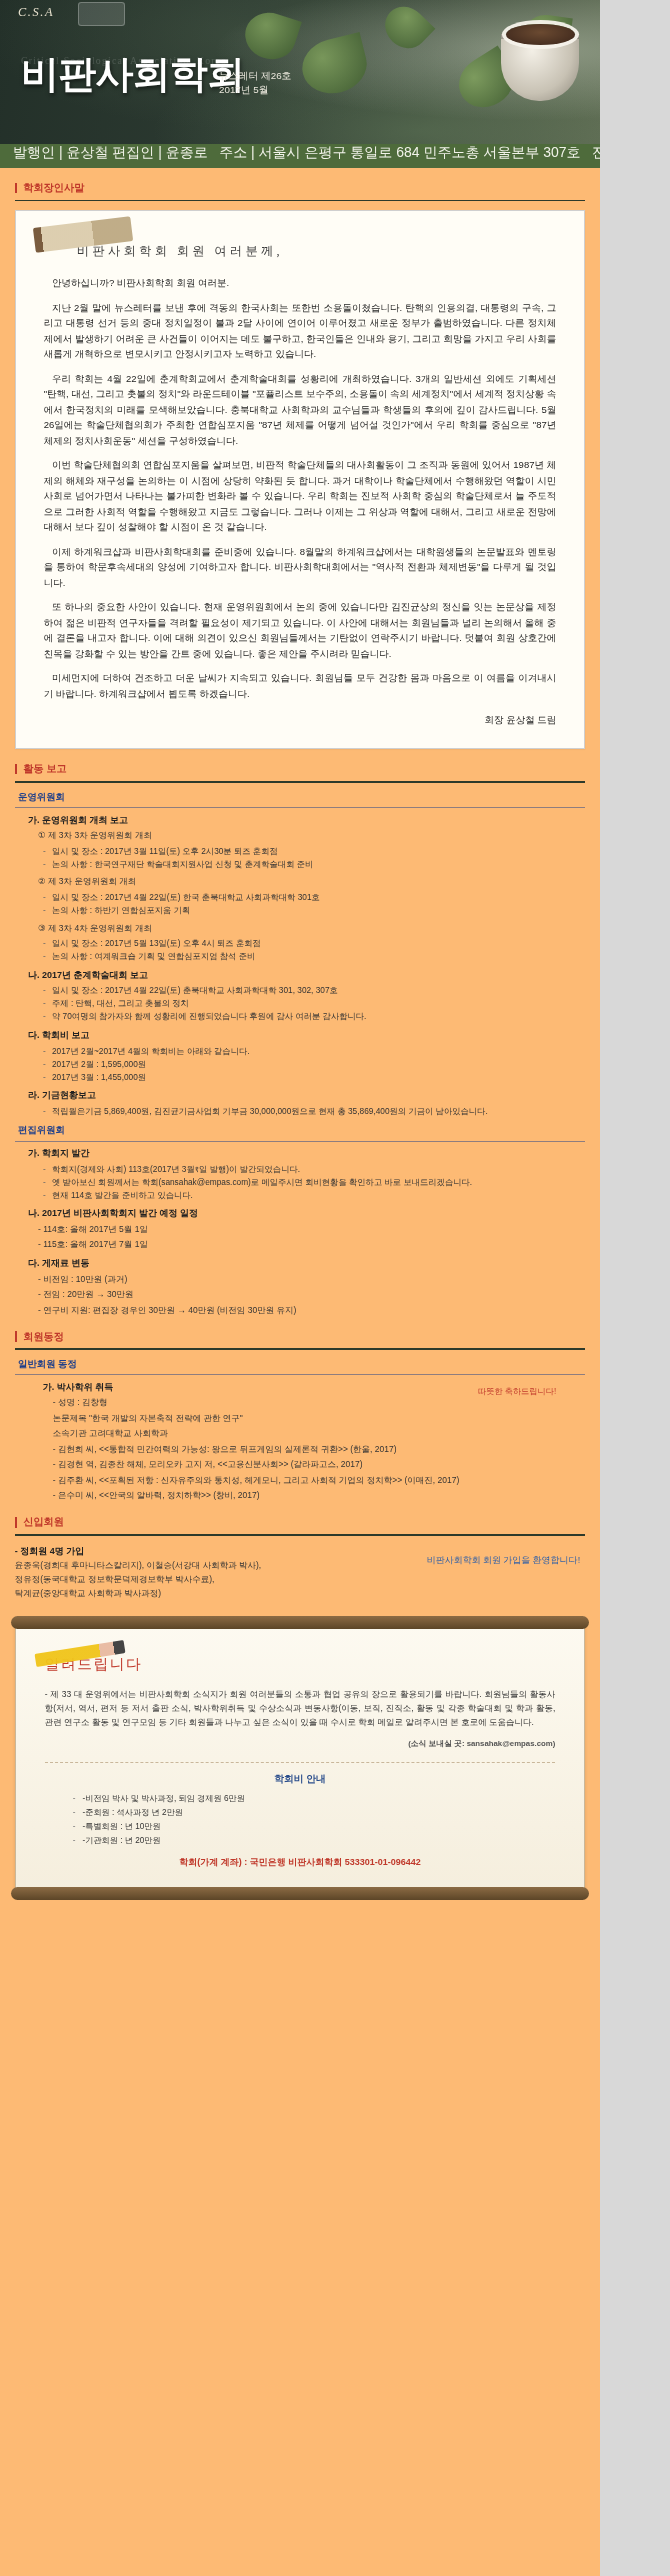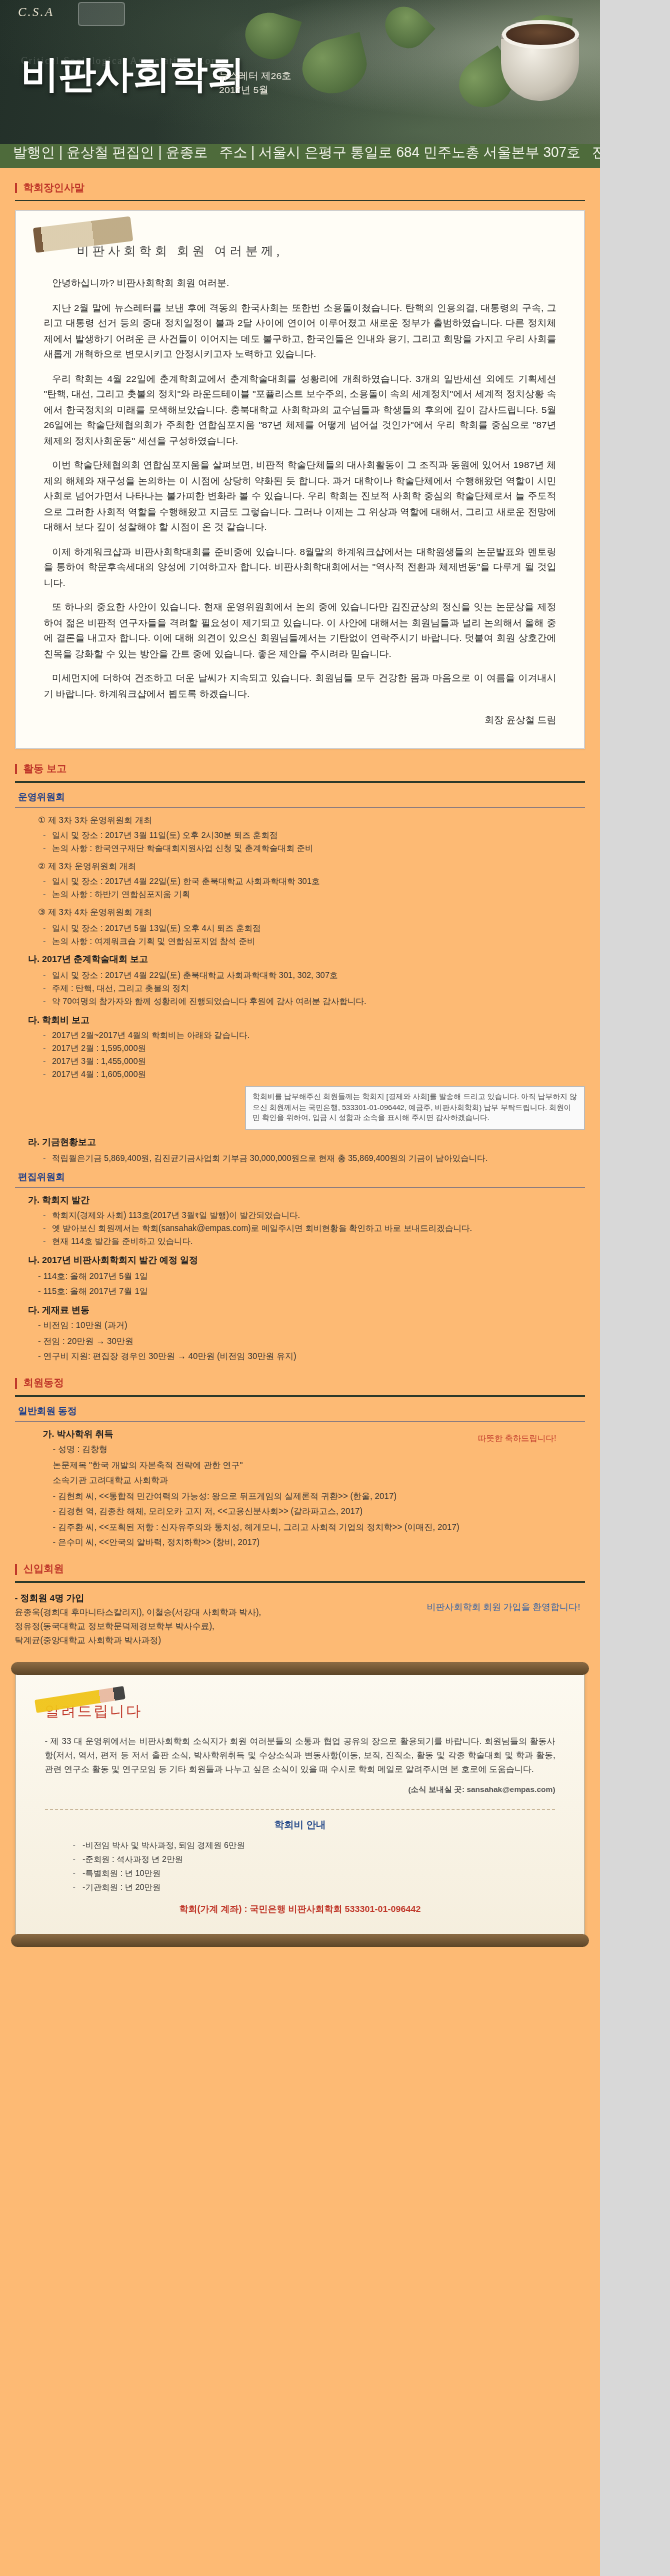--- a/index.html
+++ b/index.html
@@ -254,20 +254,21 @@
 
   <div class="sec-title">
     <span class="bar"></span>
     <span>활동 보고</span>
   </div>
   <div class="sec-rule"></div>
 
   <div class="sub-head">운영위원회</div>
   <div class="sub-rule"></div>
 
+  <div class="item-a">가. 운영위원회 개최 보고</div>
 
   <div class="plain-line">① 제 3차 3차 운영위원회 개최</div>
   <ul class="dash">
     <li>일시 및 장소 : 2017년 3월 11일(토) 오후 2시30분 퇴즈 훈회점</li>
     <li>논의 사항 : 한국연구재단 학술대회지원사업 신청 및 춘계학술대회 준비</li>
   </ul>
 
   <div class="plain-line">② 제 3차 운영위원회 개최</div>
   <ul class="dash">
     <li>일시 및 장소 : 2017년 4월 22일(토) 한국 춘북대학교 사회과학대학 301호</li>
@@ -285,23 +286,21 @@
     <li>일시 및 장소 : 2017년 4월 22일(토) 춘북대학교 사회과학대학 301, 302, 307호</li>
     <li>주제 : 탄핵, 대선, 그리고 촛불의 정치</li>
     <li>약 70여명의 참가자와 함께 성황리에 진행되었습니다 후원에 감사 여러분 감사합니다.</li>
   </ul>
 
   <div class="item-a">다. 학회비 보고</div>
   <ul class="dash">
     <li>2017년 2월~2017년 4월의 학회비는 아래와 같습니다.</li>
     <li>2017년 2월 : 1,595,000원</li>
     <li>2017년 3월 : 1,455,000원</li>
-    <li>2017년 4월 : 1,605,000원</li>
-  </ul>
-  <div class="note-box">학회비를 납부해주신 회원들께는 학회지 [경제와 사회]를 발송해 드리고 있습니다. 아직 납부하지 않으신 회원께서는 국민은행, 533301-01-096442, 예금주, 비판사회학회) 납부 부탁드립니다. 회원이민 확인을 위하여, 입금 시 성함과 소속을 표시해 주시면 감사하겠습니다.</div>
+  </ul>
 
   <div class="item-a">라. 기금현황보고</div>
   <ul class="dash">
     <li>적립월은기금 5,869,400원, 김진균기금사업회 기부금 30,000,000원으로 현재 총 35,869,400원의 기금이 남아있습니다.</li>
   </ul>
 
   <div class="sub-head">편집위원회</div>
   <div class="sub-rule"></div>
 
   <div class="item-a">가. 학회지 발간</div>

